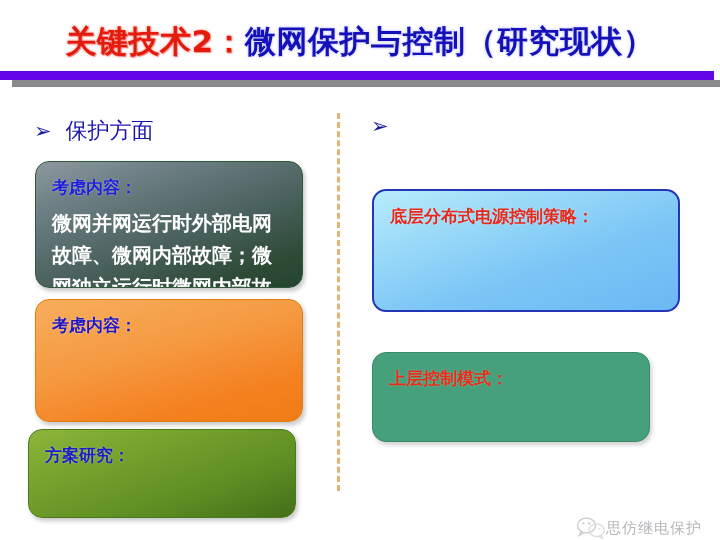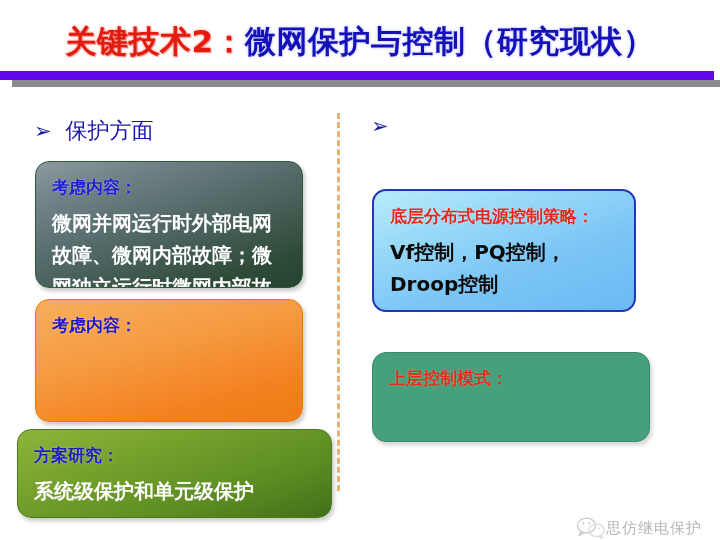--- a/index.html
+++ b/index.html
@@ -130,31 +130,31 @@
     left: 35px; top: 290px; width: 268px; height: 123px;
     background: linear-gradient(165deg, #f8ae5c 0%, #f59b42 40%, #f4801f 78%, #f07c16 100%);
     border: 1px solid #e07c12;
     box-shadow: 2px 3px 4px rgba(0,0,0,0.22);
   }
   #box-focus .box-title { color: #1f16c9; text-shadow: 0 0 2px rgba(255,255,255,0.5); }
   #box-focus .box-body  { color: #ffffff; }
 
   
   #box-scheme {
-    left: 17px; top: 420px; width: 315px; height: 89px;
+    left: 28px; top: 420px; width: 268px; height: 89px;
     background: linear-gradient(160deg, #8cb53a 0%, #74a12c 35%, #5c8c22 70%, #436f19 100%);
     border: 1px solid #4b7a1c;
     box-shadow: 2px 3px 4px rgba(0,0,0,0.22);
   }
   #box-scheme .box-title { color: #1d1dc8; text-shadow: 0 0 2px rgba(255,255,255,0.45); }
   #box-scheme .box-body  { color: #ffffff; }
 
   
   #box-lower {
-    left: 372px; top: 180px; width: 264px; height: 123px;
+    left: 372px; top: 180px; width: 308px; height: 123px;
     background: linear-gradient(160deg, #b8ecfb 0%, #9ddcf8 25%, #7cc6f6 60%, #6bb8f3 100%);
     border: 2px solid #2336b8;
   }
   #box-lower .box-title { color: #e5281c; text-shadow: 0 0 2px rgba(255,255,255,0.6); }
   #box-lower .box-body  { color: #0b0b0b; }
 
   
   #box-upper {
     left: 372px; top: 343px; width: 278px; height: 90px;
     background: #46a07c;
@@ -208,26 +208,24 @@
     <p class="box-title">考虑内容：</p>
     <p class="box-body">微网并网运行时外部电网故障、微网内部故障；微网独立运行时微网内部故障</p>
   </div>
 
   <div class="box" id="box-focus">
     <p class="box-title">考虑内容：</p>
   </div>
 
   <div class="box" id="box-scheme">
     <p class="box-title">方案研究：</p>
-    <p class="box-body">系统级保护和单元级保护</p>
   </div>
 
   <div class="box" id="box-lower">
     <p class="box-title">底层分布式电源控制策略：</p>
-    <p class="box-body">Vf控制，PQ控制，Droop控制</p>
   </div>
 
   <div class="box" id="box-upper">
     <p class="box-title">上层控制模式：</p>
   </div>
 
   <div class="watermark">
     <span>
       <svg class="wechat-icon" width="30" height="22" viewBox="0 0 30 22" aria-hidden="true">
         <ellipse cx="10.5" cy="8.5" rx="9" ry="7.4" fill="none" stroke="#b6b6bd" stroke-width="1.3"></ellipse>

